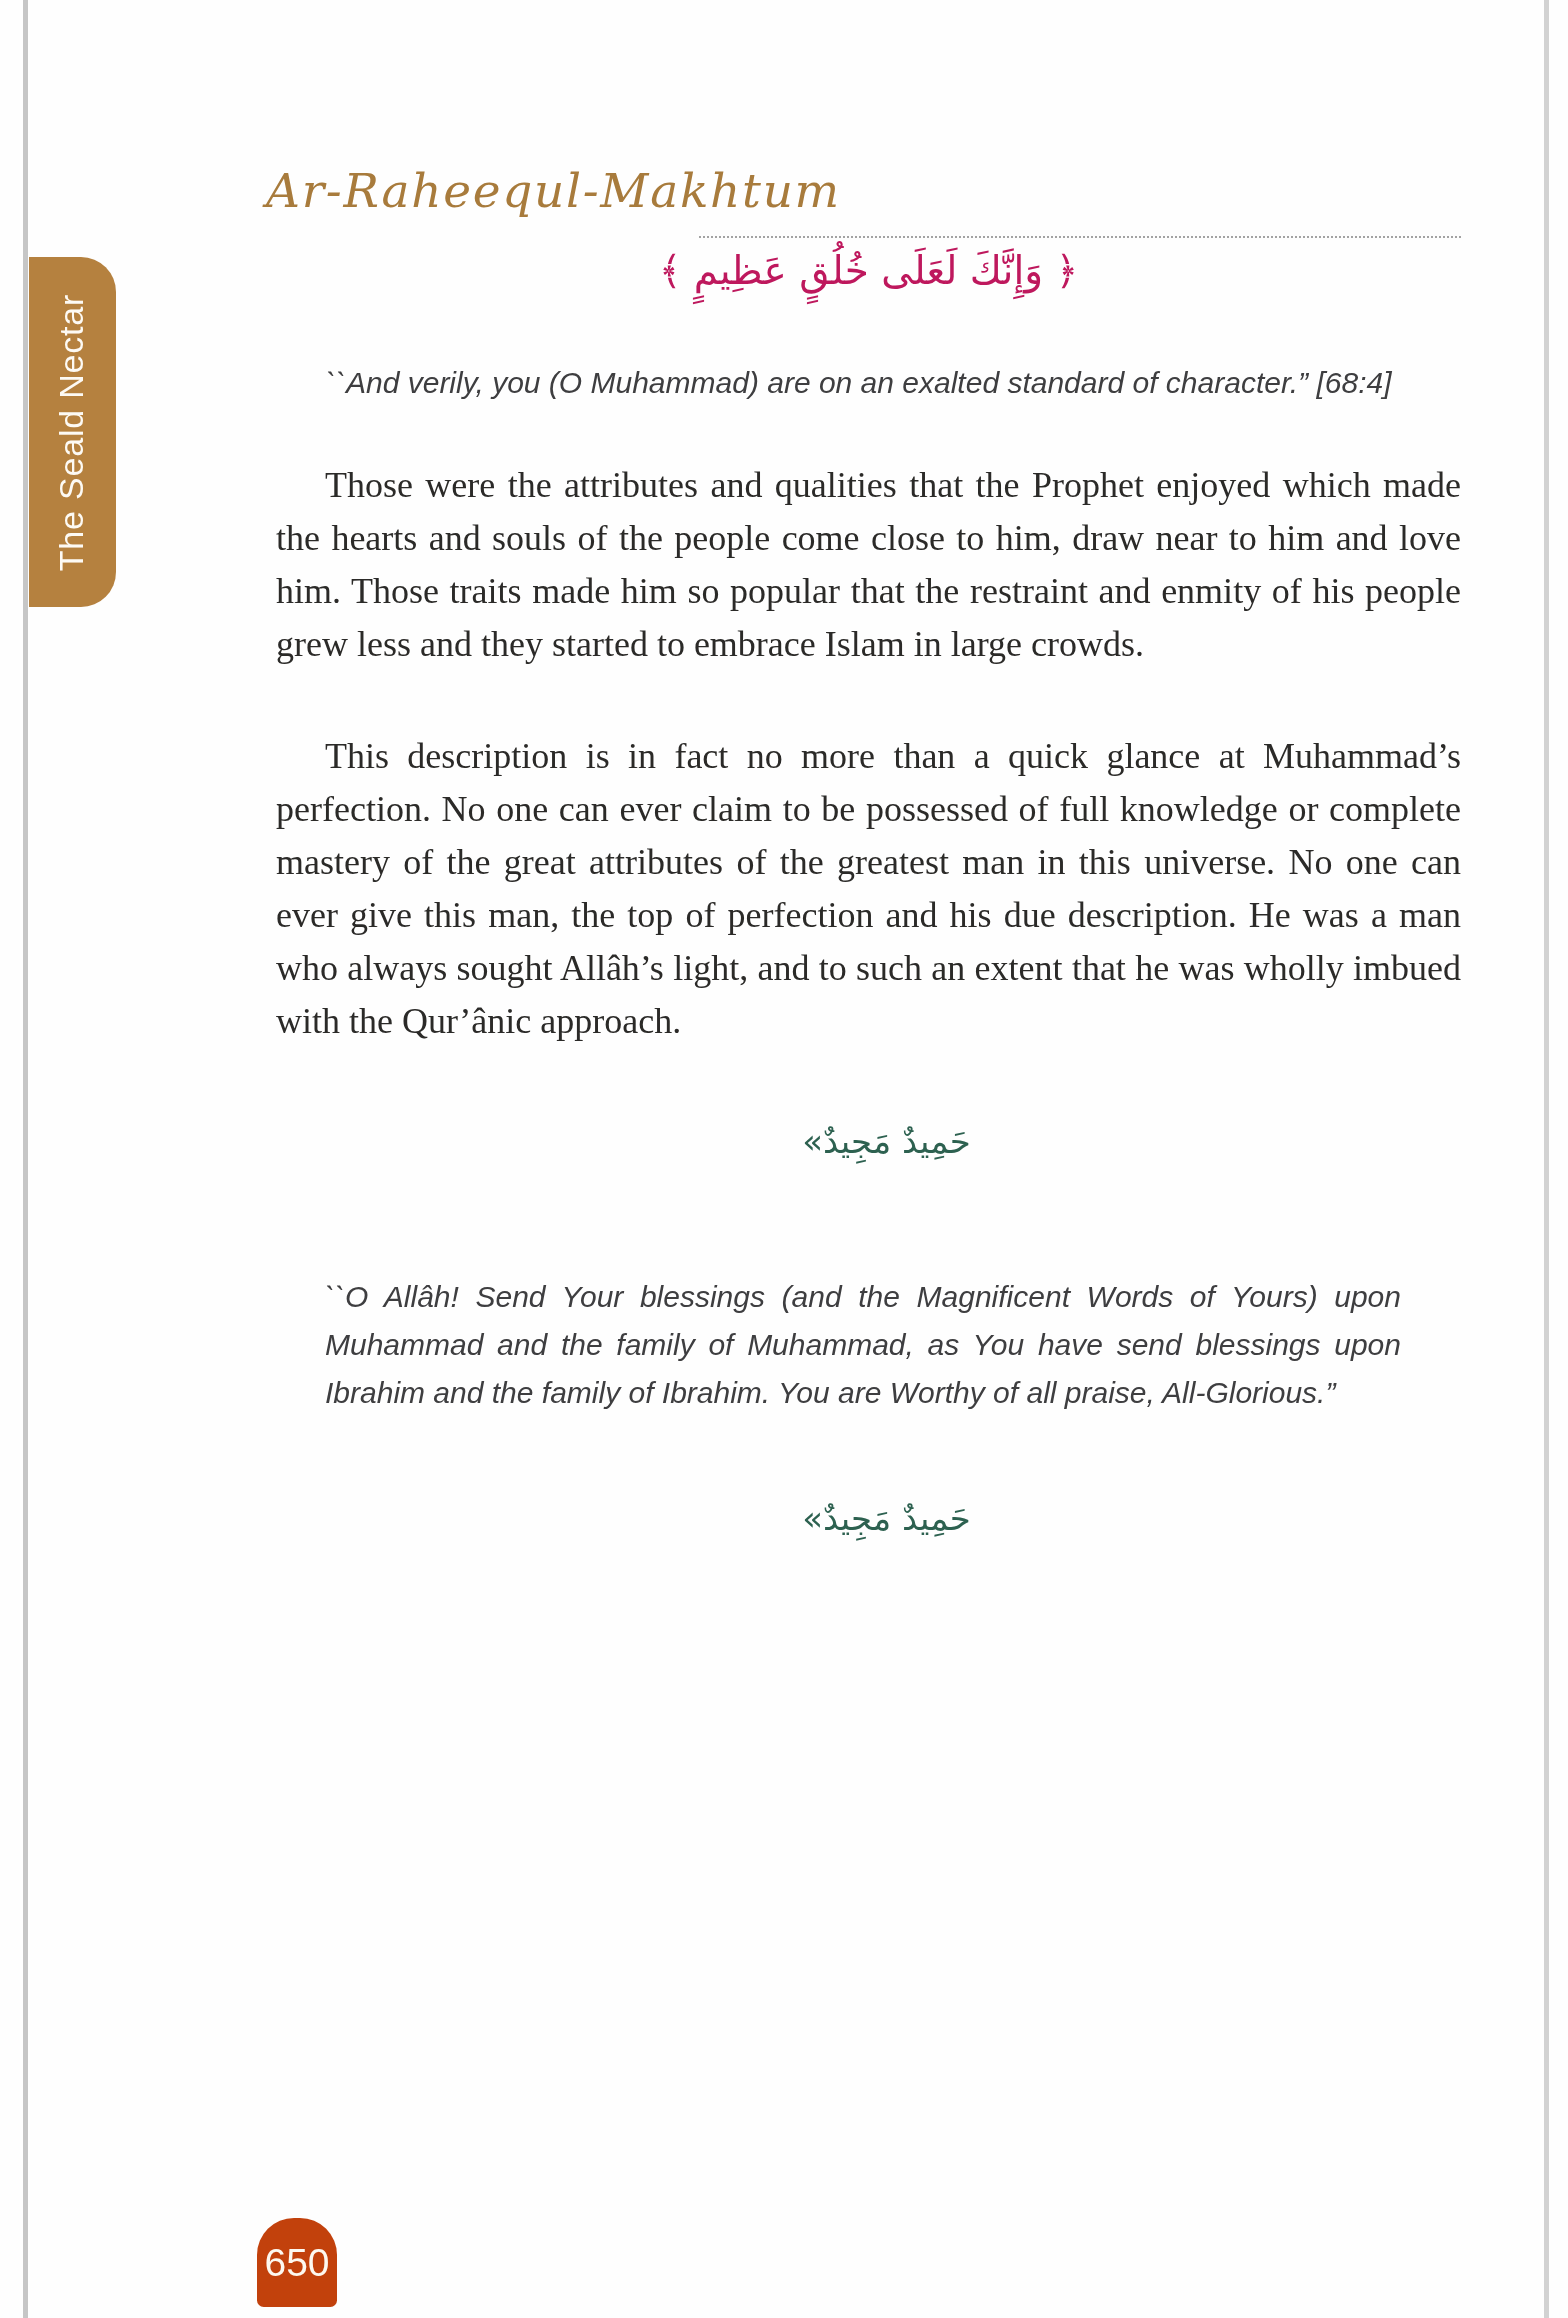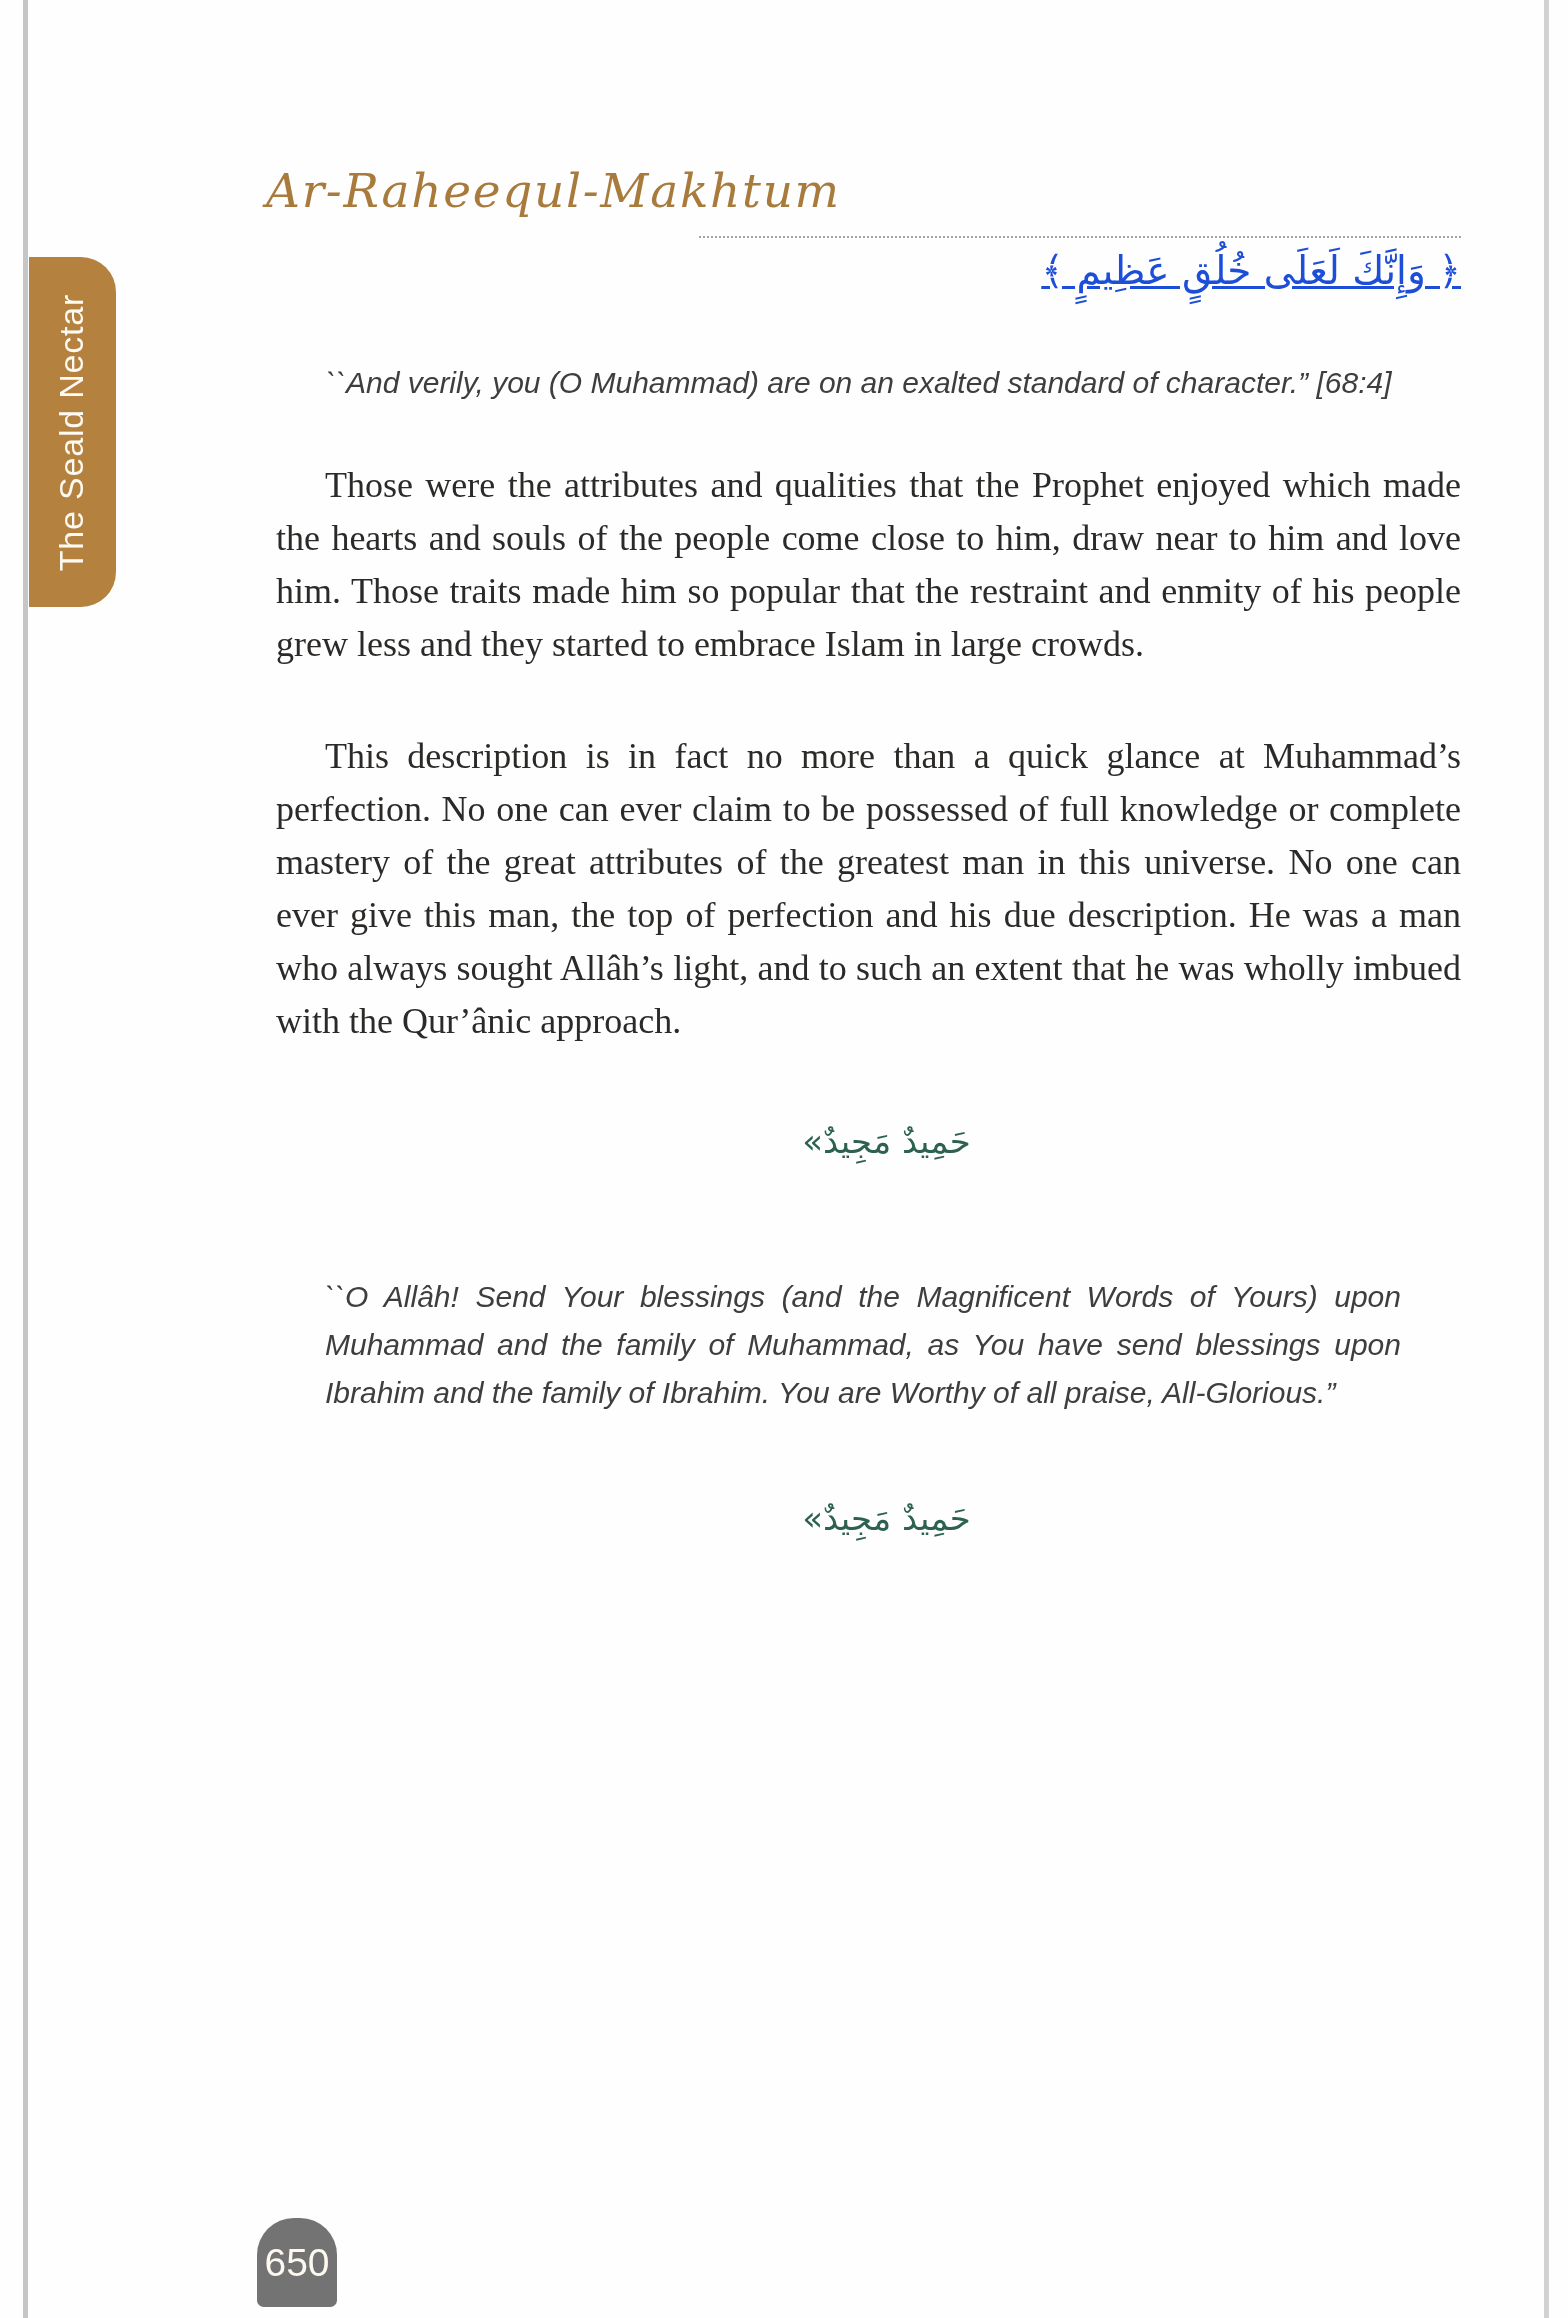--- a/index.html
+++ b/index.html
@@ -19,22 +19,22 @@
   .script-title{position:absolute;left:266px;top:163px;font:italic 47px "DejaVu Serif",serif;
                 color:#a87b3c;letter-spacing:1.7px;white-space:nowrap;}
   .chapter-title{position:absolute;left:0;top:172px;width:1462px;text-align:right;
                  font:25px "Liberation Sans",sans-serif;color:#58595b;}
   .dotted-rule{position:absolute;left:699px;top:224px;width:762px;height:11.7px;
                border-bottom:2.5px dotted #a3a3a3;}
 
   
   .content{position:absolute;left:276px;top:0;width:1185px;height:100%;}
 
-  .verse-arabic{position:absolute;top:248px;left:0;width:100%;text-align:right;direction:rtl;
-                font:39px "DejaVu Sans",sans-serif;color:#1d4ed8;text-decoration:underline;}
+  .verse-arabic{position:absolute;top:248px;left:0;width:100%;text-align:center;direction:rtl;
+                font:39px "DejaVu Sans",sans-serif;color:#be185d;}
 
   .quote{font:italic 30px "Liberation Sans",sans-serif;color:#3e3e40;line-height:48px;
          text-align:justify;}
   .quote-verse{position:absolute;top:359px;left:50px;width:1089px;}
   .trans-1{position:absolute;top:1273px;left:49px;width:1076px;}
   .trans-2{position:absolute;top:1638px;left:49px;width:1076px;}
 
   .body-para{position:absolute;left:0;width:1185px;margin:0;
              font:36px "Liberation Serif",serif;color:#2b2a28;line-height:53px;
              text-align:justify;text-indent:49px;}
@@ -43,21 +43,21 @@
 
   .dua{position:absolute;left:44px;width:1133px;direction:rtl;
        font:34px "DejaVu Sans",sans-serif;color:#2d6150;}
   .dua-1{top:1099px;}
   .dua-2{top:1476px;}
   .dua-line1{text-align:justify;text-align-last:justify;line-height:84px;height:84px;}
   .dua-line2{text-align:center;line-height:84px;height:84px;}
 
   
   .page-number-box{position:absolute;left:257px;top:2218px;width:80px;height:89px;
-                   background:#737373;border-radius:37px 37px 6.7px 6.7px;
+                   background:#c2410c;border-radius:37px 37px 6.7px 6.7px;
                    display:flex;align-items:center;justify-content:center;}
   .page-number-text{color:#fdf8f0;font:39px "Liberation Sans",sans-serif;}
 </style>
 </head>
 <body>
 
 <div class="page">
 
   <div class="edge-left"></div>
   <div class="edge-right"></div>

